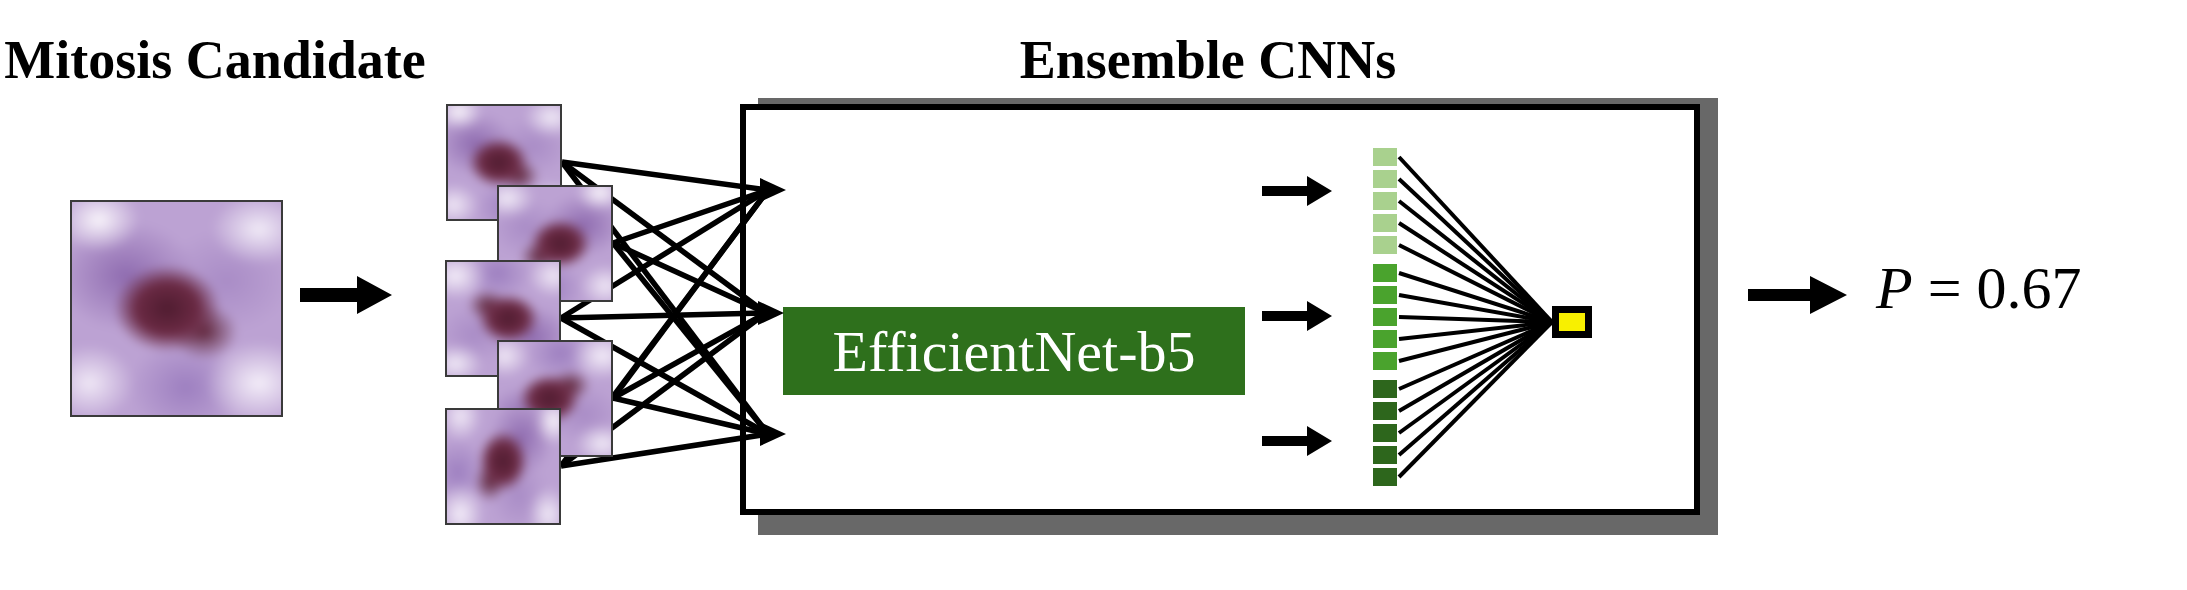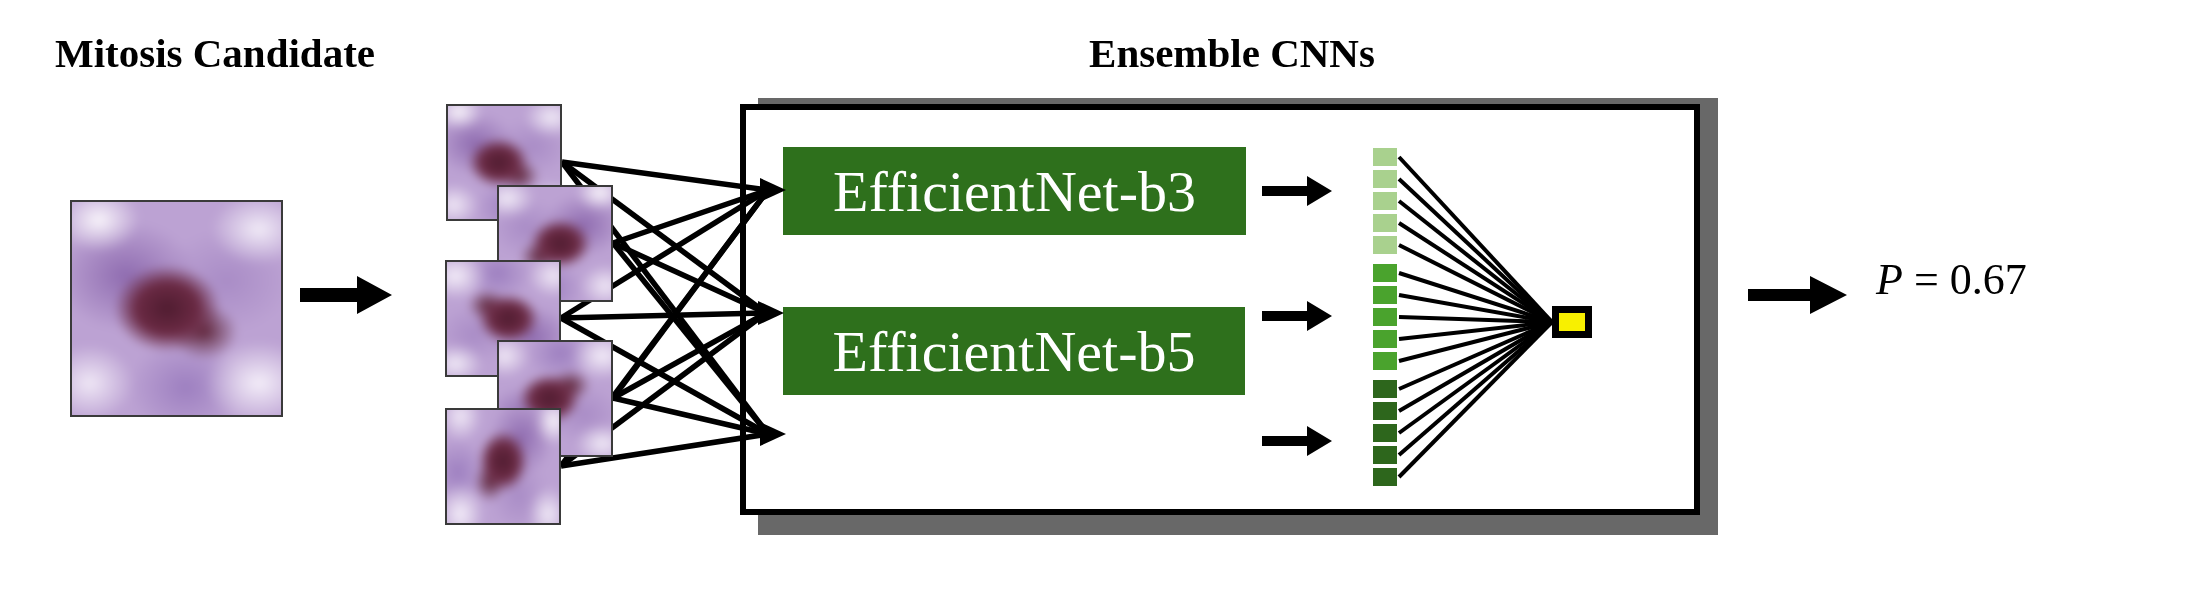--- a/index.html
+++ b/index.html
@@ -8,29 +8,29 @@
     width:2187px;height:590px;
     background:#ffffff;
     font-family:"Liberation Serif", serif;
     overflow:hidden;
   }
   .abs{position:absolute;}
 
   
   .big-label{
     font-weight:bold;
-    font-size:41px;
+    font-size:54px;
     color:#000;
     text-align:center;
     line-height:1.0;
     white-space:nowrap;
   }
   #label-input{left:0px;top:33px;width:430px;}
   #label-tta{left:440px;top:33px;width:135px;}
-  #label-ensemble{left:1032px;top:33px;width:400px;font-family:Liberation Serif, serif;}
+  #label-ensemble{left:1008px;top:33px;width:400px;font-family:Liberation Serif, serif;}
   #label-weighted{left:1332px;top:108px;width:370px;font-size:40px;}
 
   
   .histo{
     position:absolute;
     border:2px solid #3a3a3a;
     overflow:hidden;
     background:#bfa6d4;
     box-sizing:border-box;
   }
@@ -109,21 +109,21 @@
     left:0;top:0;width:2187px;height:590px;
     z-index:4;
     pointer-events:none;
   }
   #connectors line{stroke:#000;}
   #connectors polygon{fill:#000;}
 
   
   #prob-output{
     left:1876px;top:258px;
-    font-size:44px;color:#000;
+    font-size:60px;color:#000;
     white-space:nowrap;line-height:1.0;
     z-index:3;
   }
   #prob-output .var{font-style:italic;}
 </style>
 </head>
 <body>
 
 <div id="canvas">
 
@@ -147,23 +147,20 @@
   <div class="histo tta-img" id="tta-4">
       <div class="tex"></div>
     </div>
   <div class="histo tta-img" id="tta-5">
       <div class="tex"></div>
     </div>
 
   <div class="abs" id="ensemble-shadow"></div>
   <div class="abs" id="ensemble-box"></div>
 
-  <div class="model-box" id="model-0">
-    <span>EfficientNet-b3</span>
-  </div>
   <div class="model-box" id="model-1">
     <span>EfficientNet-b5</span>
   </div>
 
   <div>
       <div class="weight-square" style="top: 148px; background: rgb(169, 209, 142);"></div>
       <div class="weight-square" style="top: 170px; background: rgb(169, 209, 142);"></div>
       <div class="weight-square" style="top: 192px; background: rgb(169, 209, 142);"></div>
       <div class="weight-square" style="top: 214px; background: rgb(169, 209, 142);"></div>
       <div class="weight-square" style="top: 236px; background: rgb(169, 209, 142);"></div>

